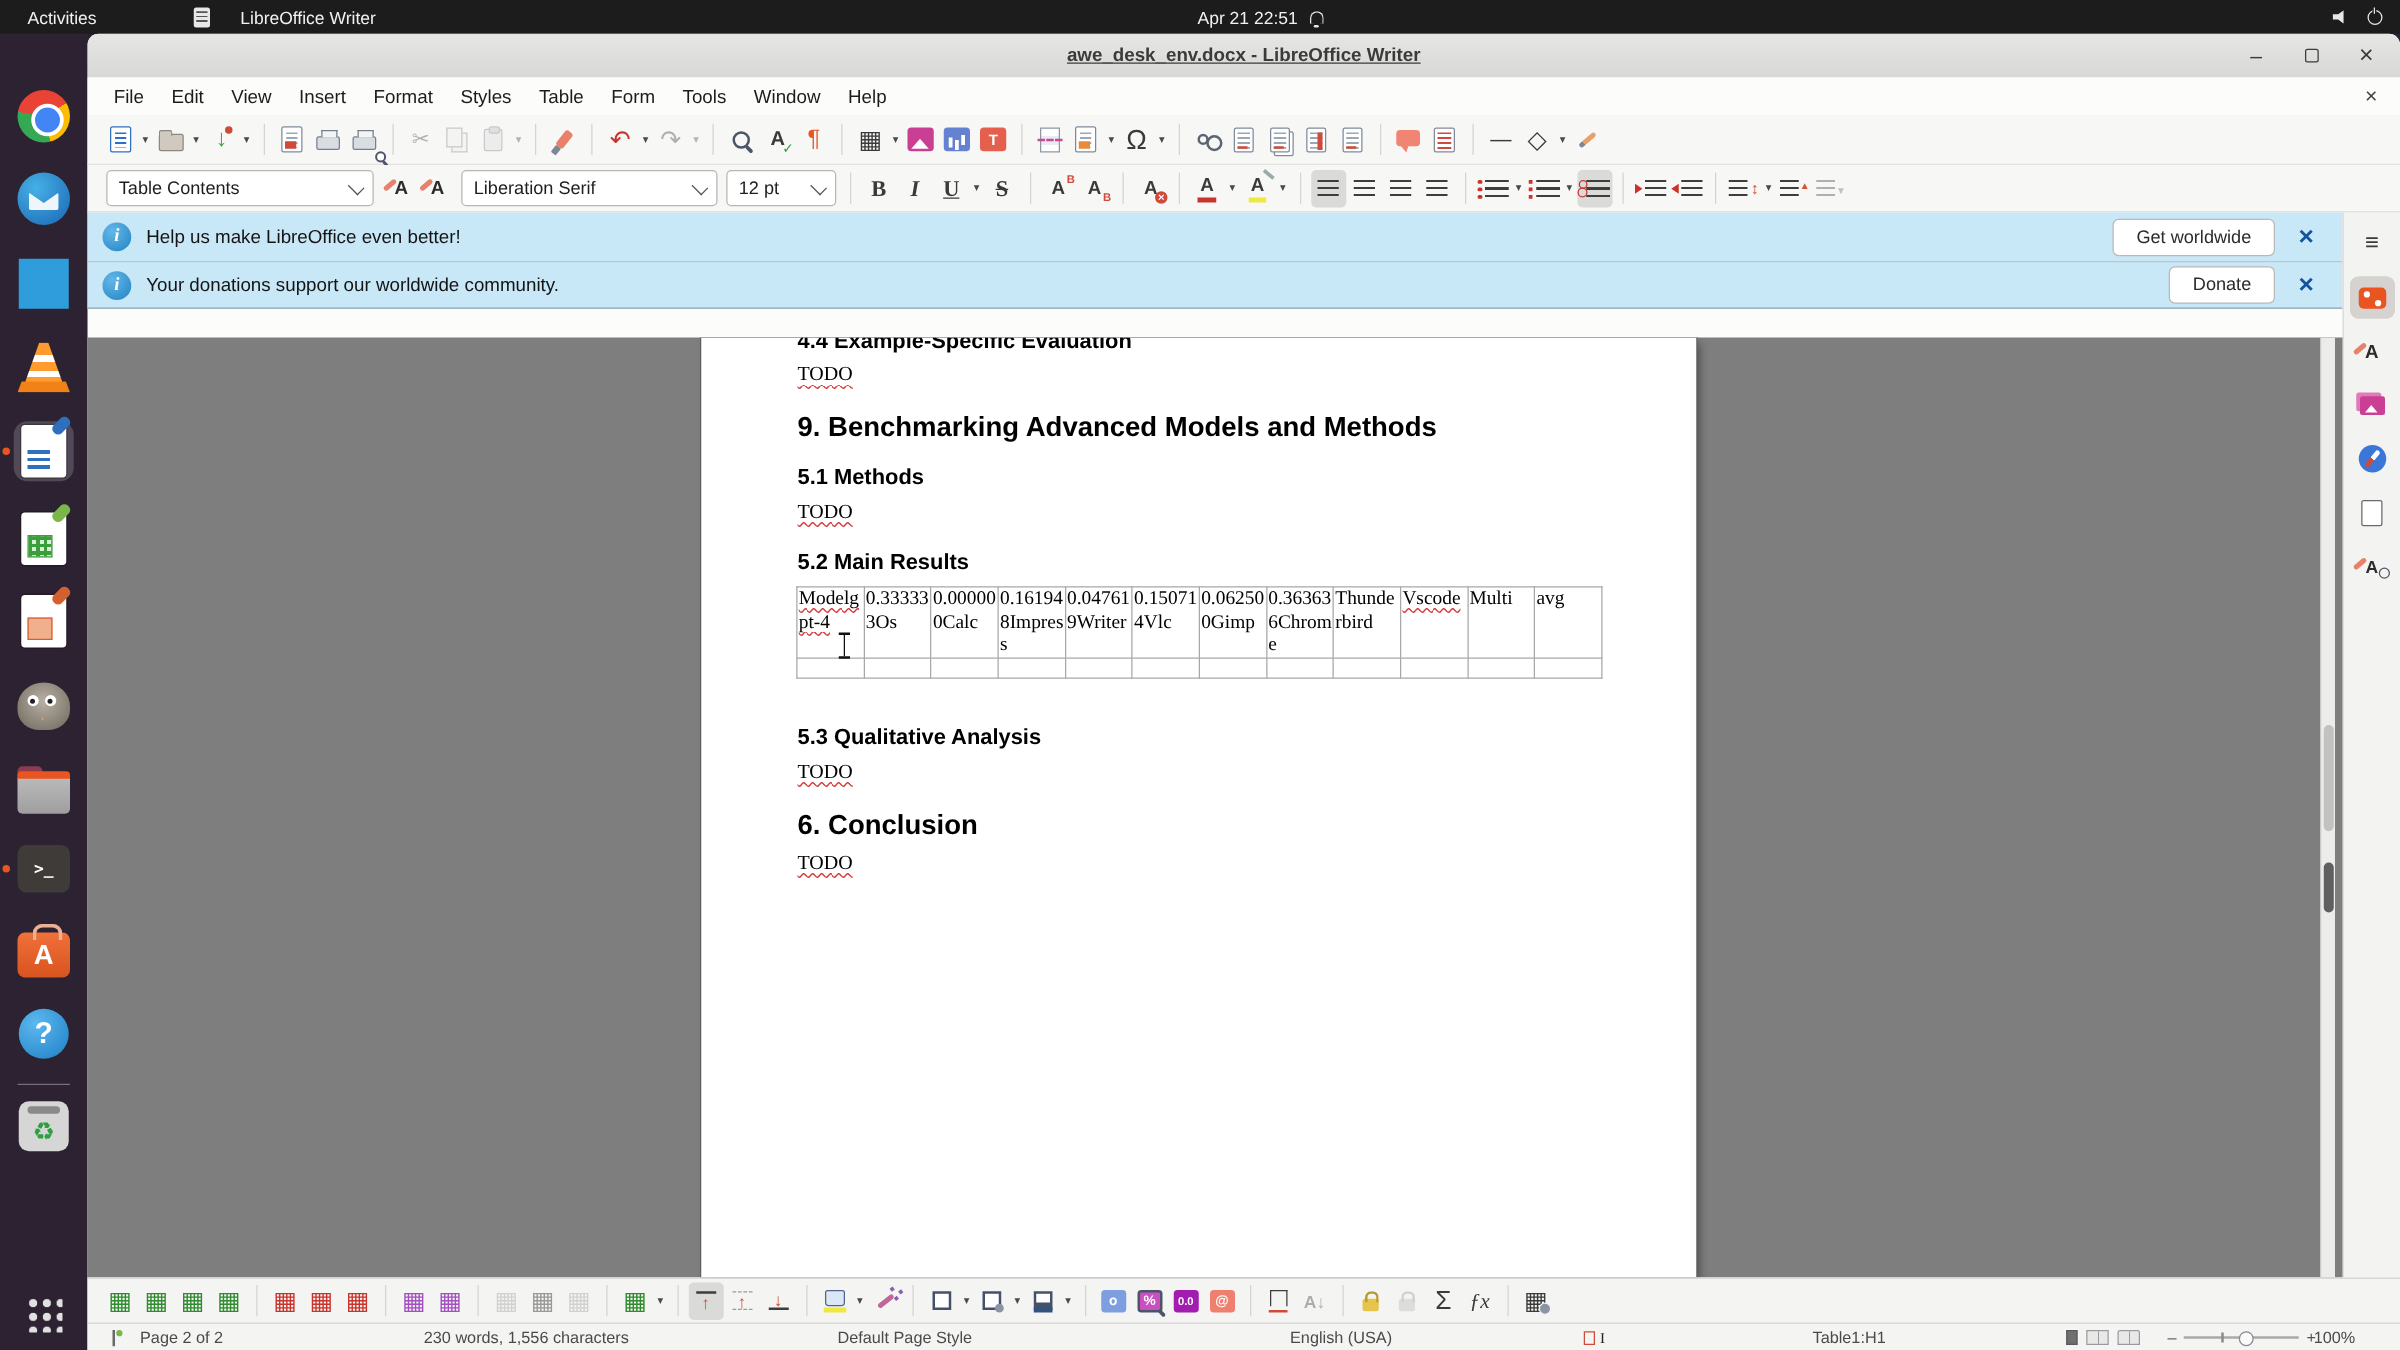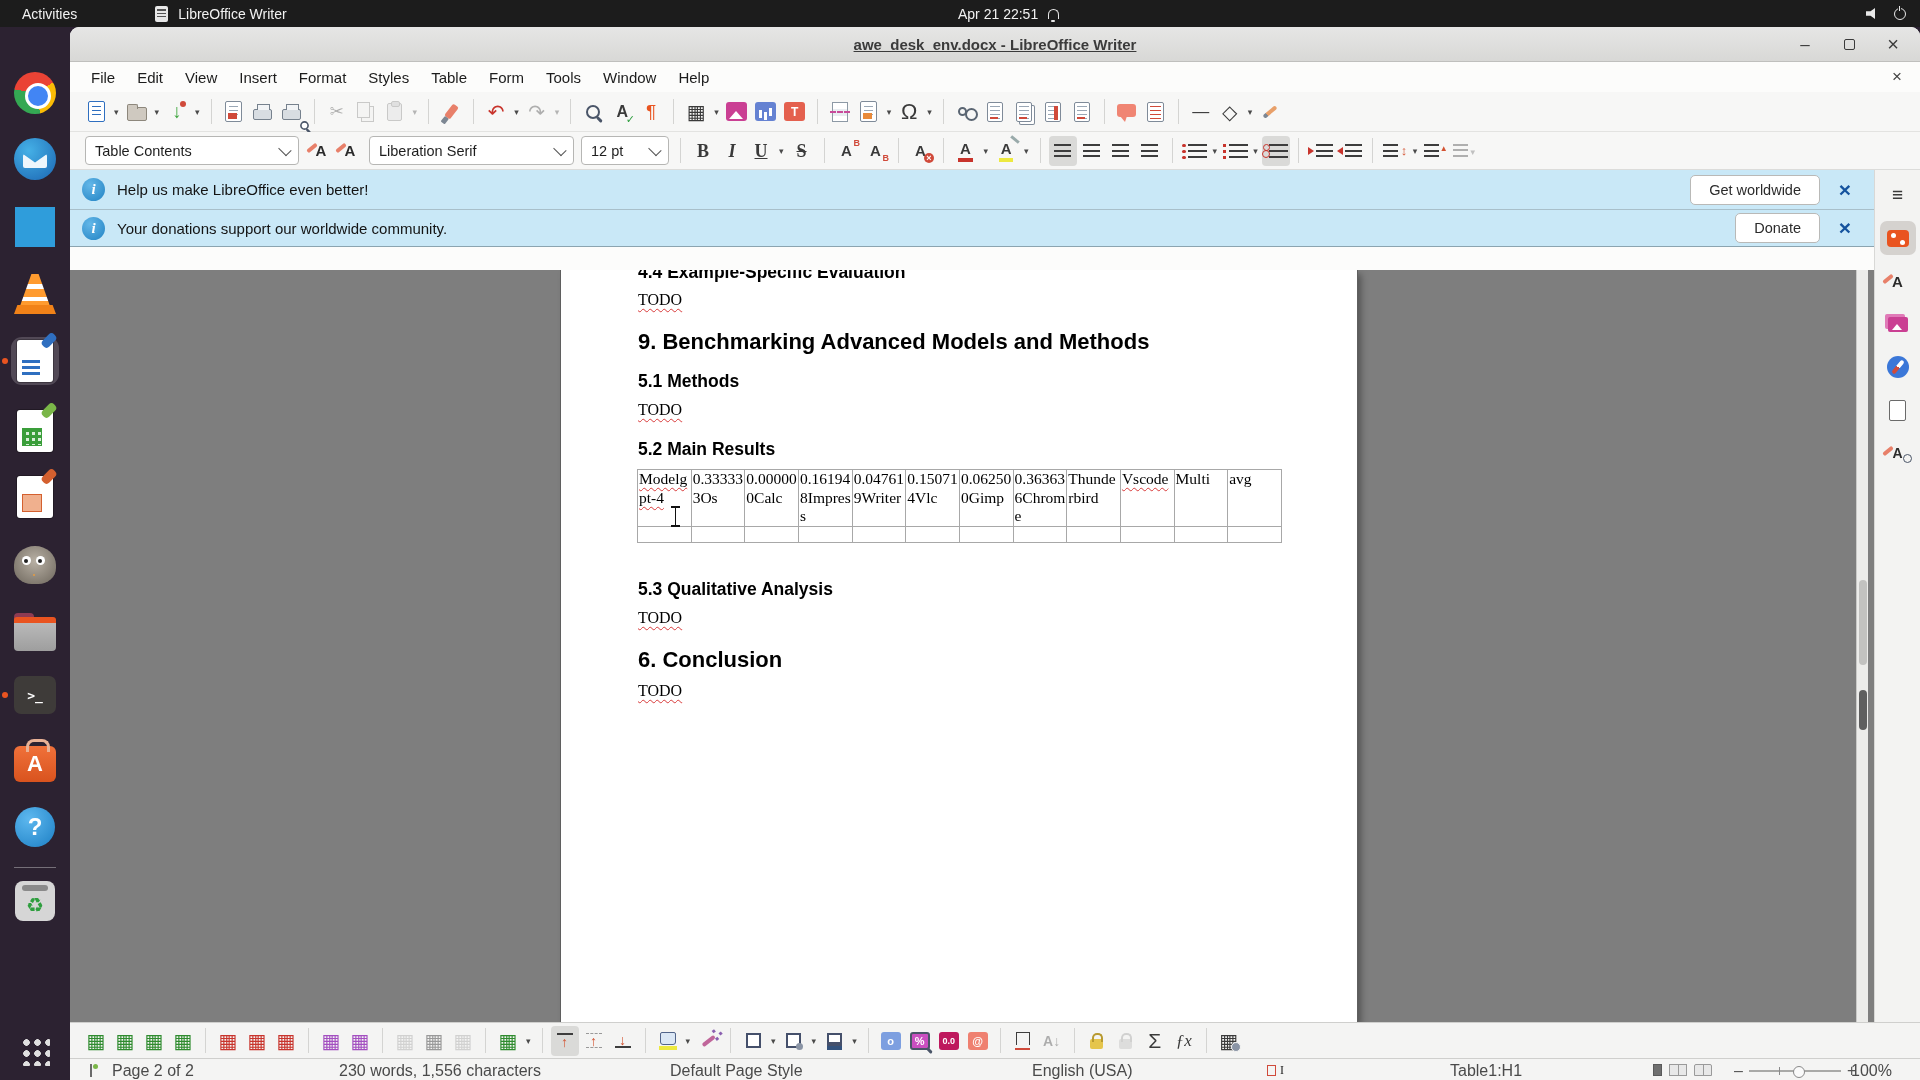--- a/index.html
+++ b/index.html
@@ -2,21 +2,21 @@
 <html><head>
 <meta charset="utf-8">
 <style>
   * { margin:0; padding:0; box-sizing:border-box; }
   html,body { width:1920px; height:1080px; background:#000; font-family:"Liberation Sans","DejaVu Sans",sans-serif; }
   .screen { position:relative; width:1920px; height:1080px; overflow:hidden; background:#2a2030; }
 
   
   .top-panel { position:absolute; left:0; top:0; width:1920px; height:27px; background:#1c1c1c; color:#f2f2f2; display:flex; align-items:center; font-size:14px; }
   .tp-activities { margin-left:14px; padding:0 8px; }
-  .tp-app { display:flex; align-items:center; gap:10px; margin-left:70px; }
+  .tp-app { display:flex; align-items:center; gap:24px; margin-left:70px; }
   .tp-appicon { width:13px; height:16px; background:#e8e8e8; border-radius:2px; position:relative; }
   .tp-appicon::before { content:""; position:absolute; left:2px; right:2px; top:3px; height:9px; background:repeating-linear-gradient(#555 0 1.5px, transparent 1.5px 3.5px); }
   .tp-clock { position:absolute; left:958px; display:flex; align-items:center; gap:10px; }
   .bell { width:11px; height:10px; border:1.5px solid #e8e8e8; border-bottom:none; border-radius:6px 6px 0 0; position:relative; }
   .bell::after { content:""; position:absolute; left:2px; bottom:-3px; width:4px; height:2px; background:#e8e8e8; border-radius:2px; }
   .tp-right { position:absolute; right:14px; display:flex; align-items:center; gap:16px; }
   .spk { width:12px; height:12px; background:#e8e8e8; clip-path:polygon(0 32%,38% 32%,75% 5%,75% 95%,38% 68%,0 68%); }
   .pwr { width:12px; height:12px; border:1.8px solid #e8e8e8; border-radius:50%; position:relative; }
   .pwr::before { content:""; position:absolute; left:3.5px; top:-4px; width:1.8px; height:6px; background:#1c1c1c; box-shadow:0 0 0 1px #1c1c1c; }
   .pwr::after { content:""; position:absolute; left:3.6px; top:-3px; width:1.6px; height:5px; background:#e8e8e8; }
@@ -154,21 +154,21 @@
   .valign.mid { border-top:none; border-top:1px dashed #999; border-bottom:1px dashed #999; }
   .valign.bot { border-top:none; border-bottom:2px solid #3d3d3d; }
   .bucket { width:16px; height:13px; background:#dbe7f5; border:1.5px solid #51648a; border-radius:2px 2px 3px 3px; position:relative; margin-bottom:4px; }
   .bucket::after { content:""; position:absolute; left:-2px; bottom:-6px; width:18px; height:4px; background:#ede93f; }
   .wand { width:15px; height:3.5px; background:#c0669a; border-radius:2px; transform:rotate(-38deg); position:relative; }
   .wand::after { content:""; position:absolute; right:-4px; top:-4px; width:3px; height:3px; background:#8a5fb0; box-shadow:4px 6px 0 #8a5fb0, -2px 8px 0 #8a5fb0; }
   .bord { width:15px; height:15px; border:2px solid #45506b; background:#fff; position:relative; }
   .bord.gear::after { content:""; position:absolute; right:-4px; bottom:-4px; width:7px; height:7px; border-radius:50%; background:#8a94a5; }
   .bord.ink { border-bottom-width:6px; } .bord.ink::after { content:""; position:absolute; left:-2px; bottom:-8px; width:15px; height:4px; background:#33527d; }
   .nchip { width:20px; height:18px; border-radius:3px; color:#fff; font-weight:bold; font-size:11px; display:flex; align-items:center; justify-content:center; }
-  .nchip.blue { background:#7d9fe0; } .nchip.mag { background:#ca4fc0; } .nchip.grn { background:#be185d; font-size:9px; } .nchip.sal { background:#ef8070; }
+  .nchip.blue { background:#7d9fe0; } .nchip.mag { background:#ca4fc0; } .nchip.grn { background:#a21caf; font-size:9px; } .nchip.sal { background:#ef8070; }
   .ubox { width:14px; height:13px; border:1.5px solid #3d3d3d; border-bottom:none; position:relative; margin-bottom:4px; }
   .ubox::after { content:""; position:absolute; left:-2px; bottom:-5px; width:15px; height:2.5px; background:#d04a3a; }
   .adown { font-weight:bold; font-size:14px; color:#3a3a3a; }
   .lock { width:13px; height:10px; background:#e5c54c; border-radius:2px; position:relative; margin-top:6px; }
   .lock::before { content:""; position:absolute; top:-6px; left:2px; width:7px; height:7px; border:2px solid #b89a30; border-bottom:none; border-radius:5px 5px 0 0; }
   .lock.gray { background:#b9b9b9; } .lock.gray::before { border-color:#9a9a9a; }
   .tgear { position:relative; } .tgear::after { content:""; position:absolute; right:-3px; bottom:-1px; width:8px; height:8px; border-radius:50%; background:#8a94a5; border:1.5px solid #f4f4f3; }
 
   
   .notif { position:absolute; left:0; right:46px; height:40px; background:#c9e8f7; display:flex; align-items:center; padding:0 14px 0 12px; }
@@ -214,21 +214,21 @@
   .doctable td { border:1px solid #a8a8a8; font-family:"Liberation Serif",serif; font-size:15.5px; line-height:18.5px; vertical-align:top; padding:0 0 0 1px; white-space:pre-line; overflow:hidden; }
   .doctable tr.hdr td { height:57px; }
   .doctable tr.emp td { height:16px; }
   .ibeam { position:absolute; left:110px; top:236px; width:9px; height:21px; }
   .ibeam::before { content:""; position:absolute; left:3.5px; top:2px; bottom:2px; width:1.8px; background:#111; }
   .ibeam::after { content:""; position:absolute; left:0; top:0; width:9px; height:2px; background:#111; box-shadow:0 19px 0 #111; }
   .vscroll { position:absolute; right:6px; top:0; width:12px; height:752px; background:#ececea; border-left:1px solid #c9c9c7; }
   .vs-seg { position:absolute; left:2px; width:8px; border-radius:4px; }
 
   
-  .statusbar { position:absolute; left:0; right:0; top:1031px; height:22px; background:#f4f4f3; border-top:1px solid #cfcfcd; font-size:16px; color:#4a4a4a; }
+  .statusbar { position:absolute; left:0; right:0; top:1031px; height:22px; background:#f4f4f3; border-top:1px solid #cfcfcd; font-size:13px; color:#4a4a4a; }
   .sb-item { position:absolute; top:3px; }
   .seltool { position:absolute; left:20px; top:5px; width:10px; height:13px; border-left:2px solid #6a6a6a; }
   .seltool::before { content:""; position:absolute; left:1px; top:0; width:5px; height:5px; border-radius:50%; background:#7ab648; }
   .insmark { position:absolute; left:1197px; top:6px; width:9px; height:11px; border:1.5px solid #d04a3a; }
   .insmark::after { content:"I"; position:absolute; right:-9px; top:-3px; font-size:12px; color:#222; font-family:"Liberation Serif",serif; }
   .pgl { position:absolute; top:5px; display:flex; gap:7px; align-items:center; }
   .pgl .p1 { width:9px; height:12px; background:#6f6f6f; border:1px solid #5a5a5a; }
   .pgl .p2 { width:18px; height:12px; border:1px solid #9a9a9a; background:linear-gradient(90deg,#e8e8e8 0 8px,#9a9a9a 8px 9px,#e8e8e8 9px); }
   .zoomsl { position:absolute; left:1664px; top:3px; display:flex; align-items:center; gap:6px; color:#555; }
   .zs-track { width:92px; height:2px; background:#a9a9a7; position:relative; }

